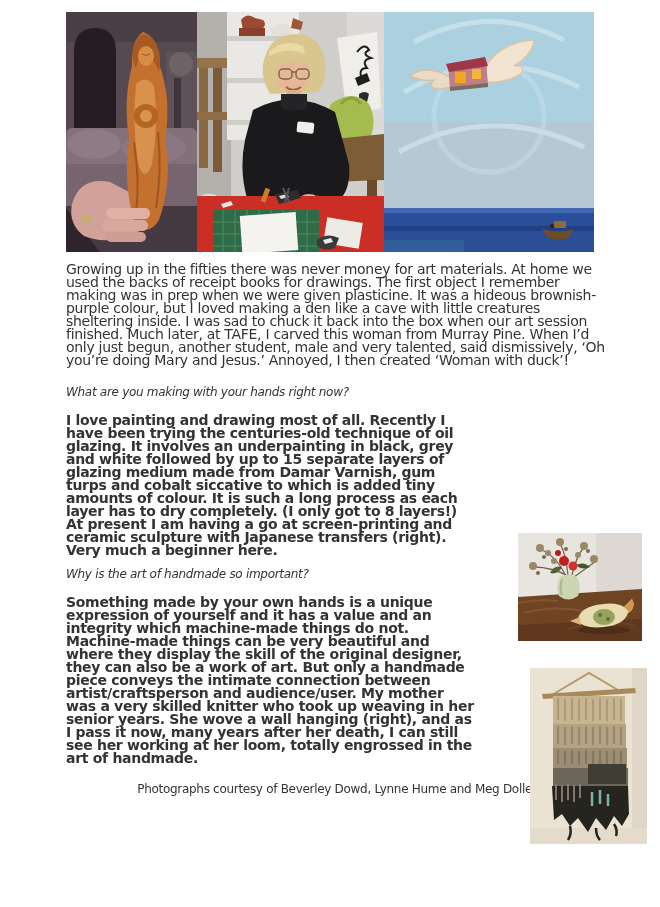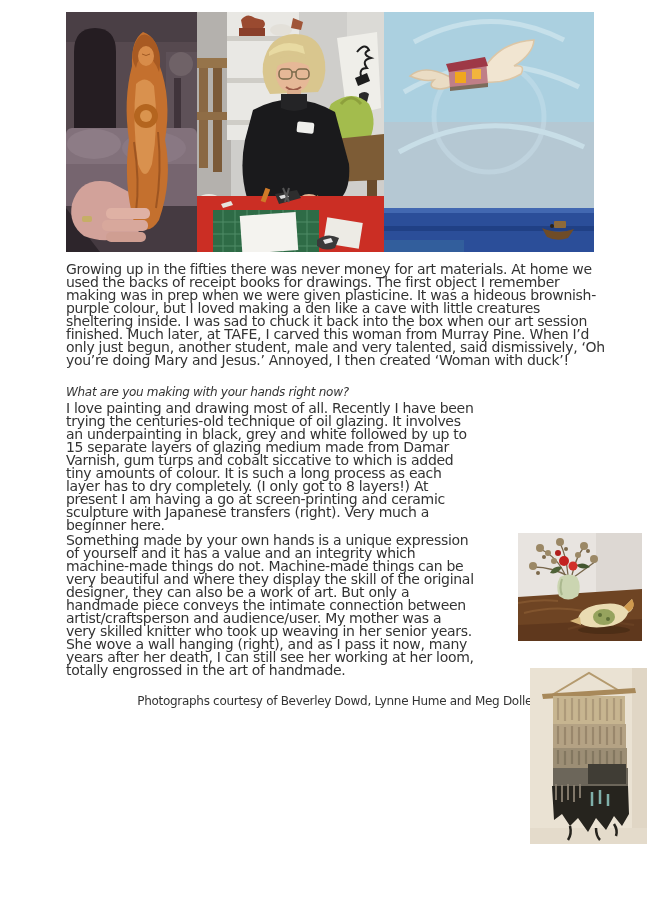--- a/index.html
+++ b/index.html
@@ -18,21 +18,21 @@
   .subtitle { font-size: 14px; font-weight: normal; line-height: 18px; }
   .content { width: 542px; margin-left: 66px; }
   .photo-row { display: flex; margin-top: 12px; }
   .photo-row figure { margin: 0; }
   .fig-carving { margin-right: 6px; }
   .fig-portrait { margin-right: 8px; }
   .q { font-style: italic; font-size: 12px; line-height: 15px; letter-spacing: -0.3px; margin: 10px 0 0; }
   .q2 { margin-top: 18px; }
   .q3 { margin-top: 10px; }
   .a { font-size: 14px; line-height: 13px; letter-spacing: -0.3px; margin: 11px 0 0; }
-  .a2, .a3 { margin-top: 2px; }
+  .a2, .a3 { margin-top: 14px; font-weight: bold; }
   .narrow { width: 408px; }
   .footer { font-size: 12px; letter-spacing: -0.3px; text-align: center; margin-top: 17px; }
   .side-img { position: absolute; }
   .img-ceramic { left: 478px; top: 517px; }
   .img-hanging { left: 490px; top: 652px; }
   svg { display: block; }
 </style>
 </head>
 <body>
 
@@ -157,20 +157,21 @@
         </svg>
       </figure>
 
     </div>
 
     <p class="a a1">Growing up in the fifties there was never money for art materials. At home we used the backs of receipt books for drawings. The first object I remember making was in prep when we were given plasticine. It was a hideous brownish-purple colour, but I loved making a den like a cave with little creatures sheltering inside. I was sad to chuck it back into the box when our art session finished. Much later, at TAFE, I carved this woman from Murray Pine. When I’d only just begun, another student, male and very talented, said dismissively, ‘Oh you’re doing Mary and Jesus.’ Annoyed, I then created ‘Woman with duck’!</p>
 
     <p class="q q2">What are you making with your hands right now?</p>
     <p class="a a2 narrow">I love painting and drawing most of all. Recently I have been trying the centuries-old technique of oil glazing. It involves an underpainting in black, grey and white followed by up to 15 separate layers of glazing medium made from Damar Varnish, gum turps and cobalt siccative to which is added tiny amounts of colour. It is such a long process as each layer has to dry completely. (I only got to 8 layers!) At present I am having a go at screen-printing and ceramic sculpture with Japanese transfers (right). Very much a beginner here.</p>
 
+    <p class="q q3">Why is the art of handmade so important?</p>
     <p class="a a3 narrow">Something made by your own hands is a unique expression of yourself and it has a value and an integrity which machine-made things do not. Machine-made things can be very beautiful and where they display the skill of the original designer, they can also be a work of art. But only a handmade piece conveys the intimate connection between artist/craftsperson and audience/user. My mother was a very skilled knitter who took up weaving in her senior years. She wove a wall hanging (right), and as I pass it now, many years after her death, I can still see her working at her loom, totally engrossed in the art of handmade.</p>
 
     <p class="footer">Photographs courtesy of Beverley Dowd, Lynne Hume and Meg Doller</p>
 
   </div>
 
   <figure class="side-img img-ceramic">
     <svg width="124" height="108" viewBox="0 0 124 108" role="img" aria-label="Vase of flowers and a ceramic bird on a wooden table">
       <rect width="124" height="108" fill="#e8e4e0"></rect>
       <rect x="78" width="46" height="108" fill="#ddd8d3"></rect>

